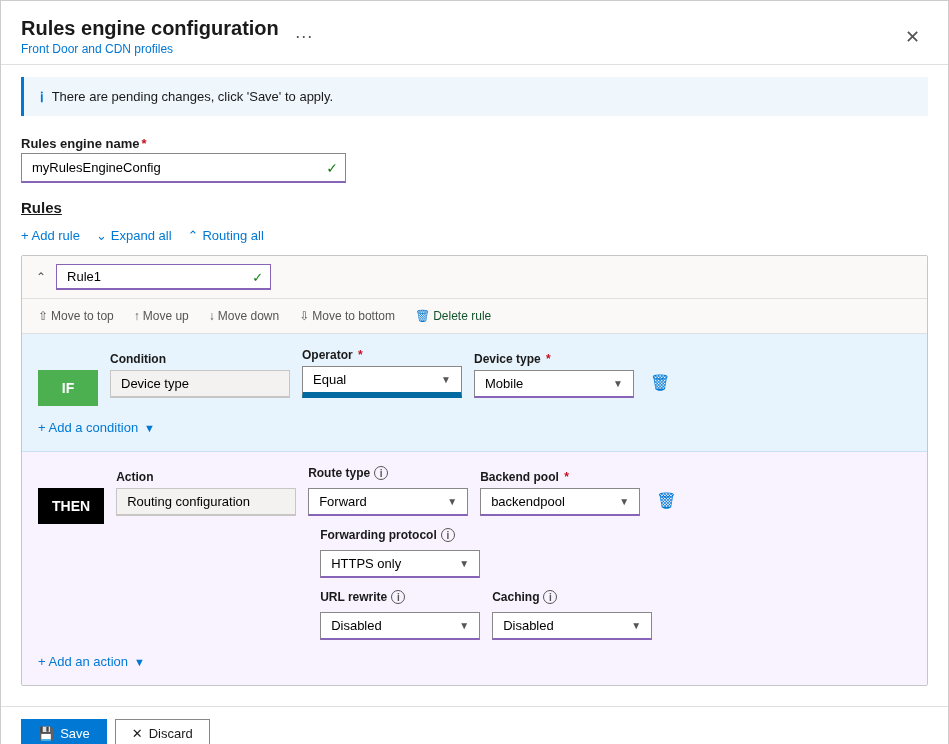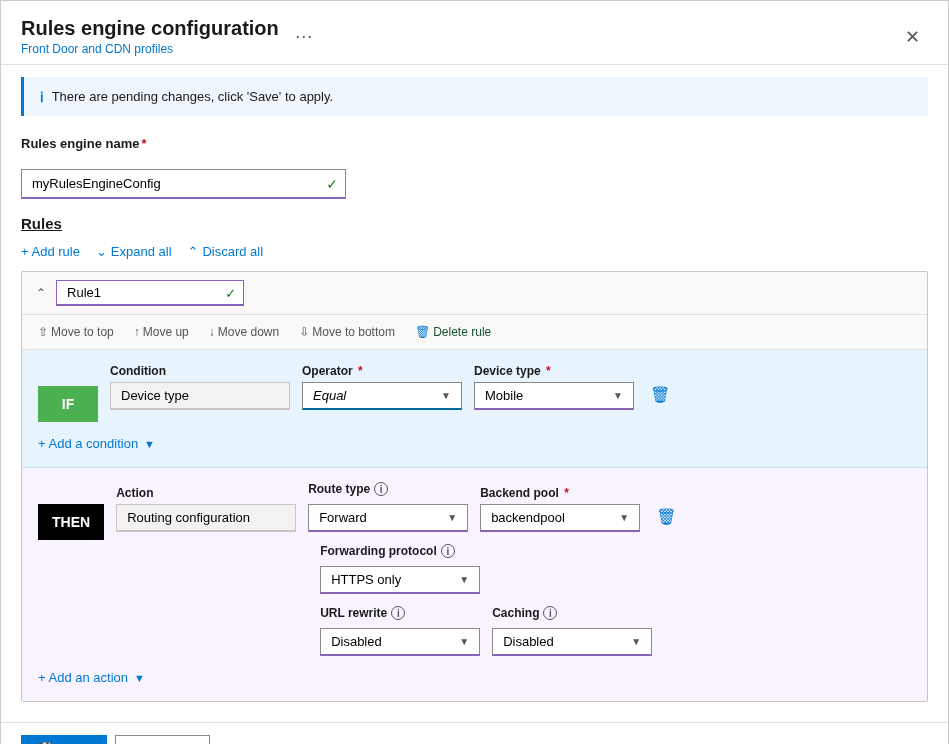--- a/index.html
+++ b/index.html
@@ -77,21 +77,21 @@
       font-weight: bold;
     }
     .modal-body {
       padding: 8px 20px 20px 20px;
       flex: 1;
     }
     .field-label {
       font-size: 13px;
       font-weight: 600;
       color: #1a1a1a;
-      margin-bottom: 18px;
+      margin-bottom: 2px;
     }
     .required-star { color: #c50f1f; margin-left: 2px; }
     .input-with-check {
       position: relative;
       display: inline-block;
     }
     .input-with-check input {
       width: 280px;
       padding-right: 30px;
       border: 1px solid #8a8886;
@@ -152,21 +152,21 @@
       cursor: pointer;
       color: #555;
       font-size: 12px;
       padding: 2px;
     }
     .rule-name-input {
       border: 1px solid #8764b8;
       border-bottom: 2px solid #8764b8;
       padding: 4px 30px 4px 10px;
       font-size: 13px;
-      width: 188px;
+      width: 215px;
       outline: none;
       position: relative;
     }
     .rule-name-wrapper {
       position: relative;
       display: inline-block;
     }
     .rule-name-check {
       position: absolute;
       right: 8px;
@@ -378,21 +378,21 @@
     <div class="rules-toolbar">
       <button class="toolbar-btn">
         <span>+ Add rule</span>
       </button>
       <button class="toolbar-btn">
         <span>⌄</span>
         <span>Expand all</span>
       </button>
       <button class="toolbar-btn">
         <span>⌃</span>
-        <span>Discard all</span>
+        <span>Routing all</span>
       </button>
     </div>
 
     
     <div class="rule-block">
 
       <div class="rule-header">
         <button class="collapse-btn">⌃</button>
         <div class="rule-name-wrapper">
           <input type="text" class="rule-name-input" value="Rule1" style="">
@@ -432,21 +432,21 @@
                 <label>Condition</label>
                 <div class="select-field condition-field">
                   <span>Device type</span>
                 </div>
               </div>
               <div class="field-group">
                 <label>
                   <span>Operator</span>
                   <span class="required-star">*</span>
                 </label>
-                <div class="select-field" style="min-width:160px; border-bottom:2px solid #0369a1;font-style:italic;">
+                <div class="select-field" style="min-width:160px; border-bottom:6px solid #0369a1;">
                   <span>Equal</span>
                   <span class="chevron-down">▼</span>
                 </div>
               </div>
               <div class="field-group">
                 <label>
                   <span>Device type</span>
                   <span class="required-star">*</span>
                 </label>
                 <div class="select-field" style="min-width:160px; border-bottom:2px solid #8764b8;">

